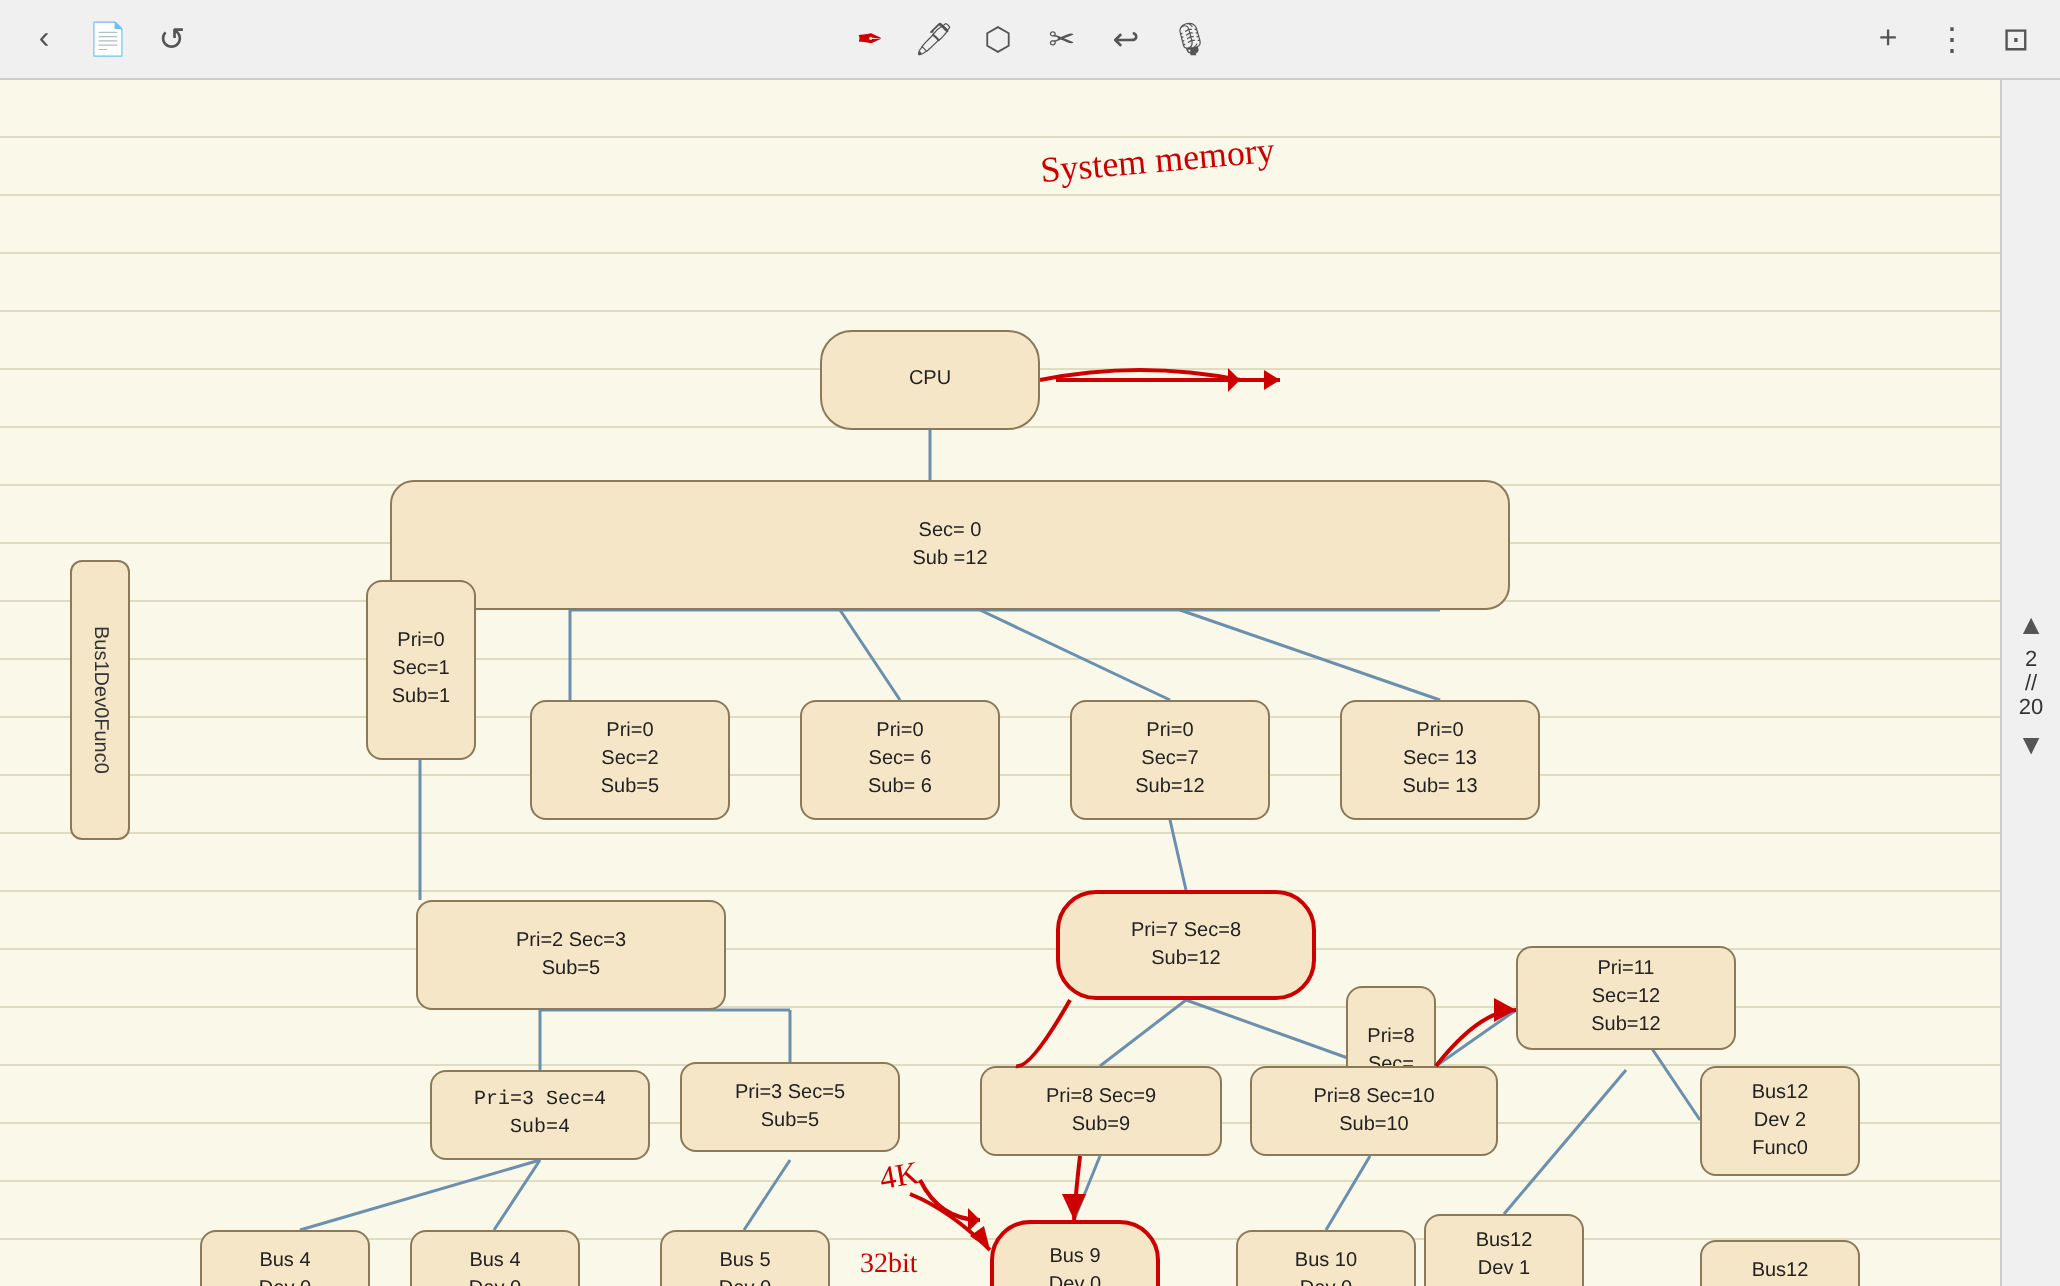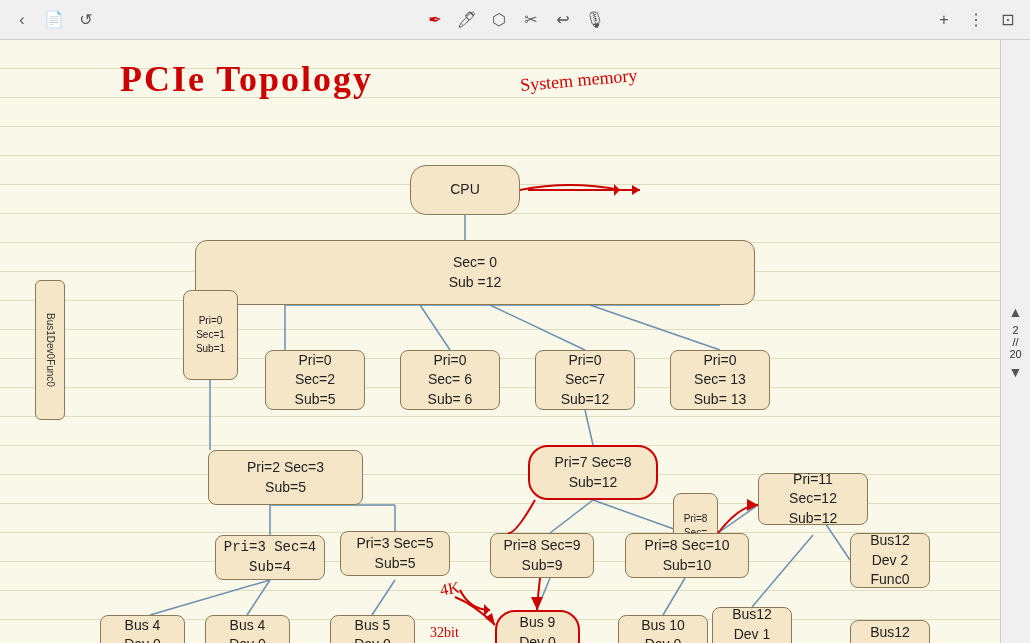--- a/index.html
+++ b/index.html
@@ -112,21 +112,21 @@
     
     .node {
       position: absolute;
       background: #f5e6c8;
       border: 1.5px solid #8a7a5a;
       border-radius: 8px;
       display: flex;
       flex-direction: column;
       align-items: center;
       justify-content: center;
-      font-size: 14px;
+      font-size: 10px;
       color: #222;
       text-align: center;
       line-height: 1.4;
     }
     .node.rounded {
       border-radius: 16px;
     }
     .node.circled {
       border: 2px solid #cc0000;
       border-radius: 20px;
@@ -174,21 +174,20 @@
   </div>
   <div class="toolbar-right">
     <span class="toolbar-icon">+</span>
     <span class="toolbar-icon">⋮</span>
     <span class="toolbar-icon">⊡</span>
   </div>
 </div>
 
 <div id="canvas">
 
-  <div id="page-title">PCIe Topology</div>
 
   <div class="annotation" style="top:30px; left:520px; font-size:18px; transform:rotate(-5deg);">System memory</div>
 
   <div id="diagram">
 
     <svg id="connectors">
 
       <line x1="425" y1="80" x2="425" y2="105" stroke="#6a8faf" stroke-width="1.5"></line>
 
       <line x1="245" y1="170" x2="245" y2="215" stroke="#6a8faf" stroke-width="1.5"></line>
@@ -286,21 +285,21 @@
       <span style="white-space:pre-line;">Pri=7 Sec=8
 Sub=12</span>
     </div>
 
     <div class="node" style="left:633px;top:358px;width:45px;height:80px;font-size:10px;">
       <span style="white-space:pre-line;">Pri=8
 Sec=
 Sub=</span>
     </div>
 
-    <div class="node" style="left:450px;top:398px;width:104px;height:45px;">
+    <div class="node" style="left:450px;top:398px;width:121px;height:45px;">
       <span style="white-space:pre-line;">Pri=8  Sec=9
 Sub=9</span>
     </div>
     <div class="node" style="left:585px;top:398px;width:124px;height:45px;">
       <span style="white-space:pre-line;">Pri=8  Sec=10
 Sub=10</span>
     </div>
 
     <div class="node" style="left:718px;top:338px;width:110px;height:52px;">
       <span style="white-space:pre-line;">Pri=11

